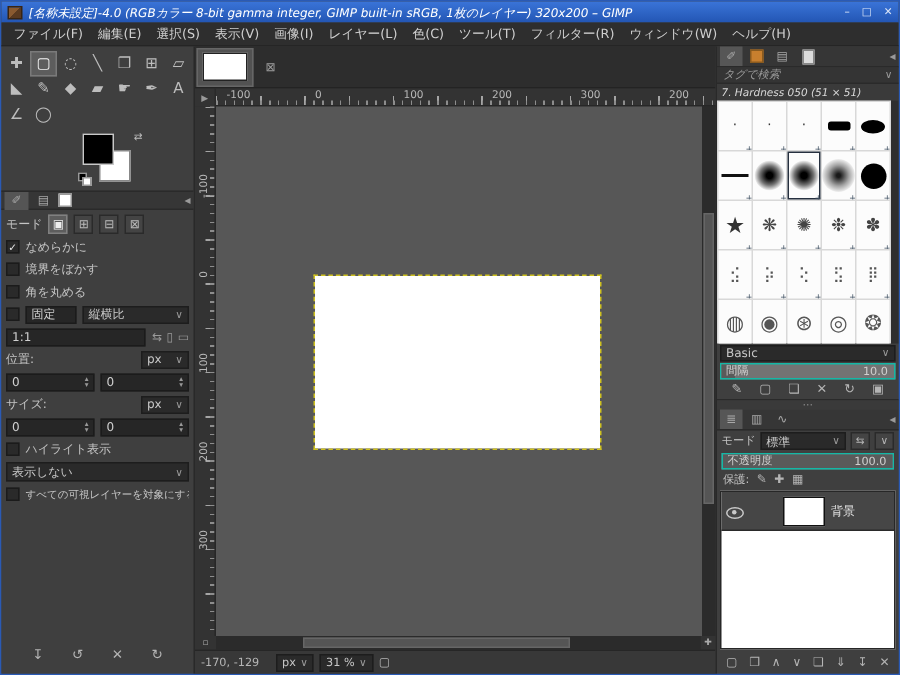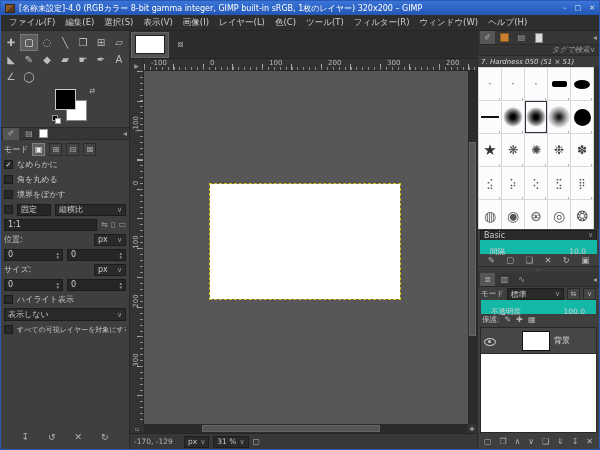--- a/index.html
+++ b/index.html
@@ -4,21 +4,21 @@
 <style>
   * { margin:0; padding:0; box-sizing:border-box; }
   html,body { width:600px; height:450px; background:#222; }
   body { font-family:"DejaVu Sans","Liberation Sans",sans-serif; font-size:9px; color:#c8c8c8;
          -webkit-font-smoothing:antialiased; overflow:hidden; }
   #app { position:relative; width:600px; height:450px; background:#3f3f3f; border:1px solid #2a5ab5; display:flex; flex-direction:column; }
 
   
   .titlebar { height:14px; background:linear-gradient(#3a74d8,#2356b4); display:flex; align-items:center; padding:0 4px; color:#fff; flex:none; }
   .gimp-ico { width:10px; height:9px; background:linear-gradient(135deg,#8a5a30 0 50%,#5a3a20 50%); border:1px solid #3a2512; margin-right:4px; flex:none; }
-  .title-text { font-size:8px; white-space:nowrap; overflow:hidden; text-overflow:ellipsis; flex:1; }
+  .title-text { font-size:8px; white-space:nowrap; overflow:hidden; text-overflow:ellipsis; flex:1;font-style:italic; }
   .winbtns { display:flex; gap:8px; font-size:7px; color:#dce6f8; margin-left:6px; }
   .winbtns span { cursor:default; }
 
   
   .menubar { height:16px; background:#2e2e2e; border-bottom:1px solid #252525; display:flex; align-items:center; padding:0 3px; flex:none; }
   .menu-item { padding:1px 5px; color:#cfcfcf; font-size:8.5px; white-space:nowrap; }
 
   
   .main { flex:1; display:flex; min-height:0; }
 
@@ -90,37 +90,37 @@
   .sb-msg { color:#cfcfcf; font-size:8px; white-space:nowrap; overflow:hidden; text-overflow:ellipsis; }
 
   
   .right-dock { width:122px; flex:none; background:#3f3f3f; border-left:1px solid #292929; display:flex; flex-direction:column; }
   .rd-tabs { height:14px; flex:none; display:flex; align-items:center; gap:2px; padding:0 2px; background:#363636; border-bottom:1px solid #2a2a2a; }
   .rd-tab { width:15px; height:13px; display:flex; align-items:center; justify-content:center; font-size:8px; color:#a8a8a8; }
   .rd-tab.active { background:#565656; }
   .pattern-ico { width:9px; height:9px; background:#c87f2e; border:1px solid #8a5a1e; }
   .page-ico { width:8px; height:10px; background:#ddd; border:1px solid #888; }
   .filter-row { height:11px; flex:none; display:flex; align-items:center; background:#343434; padding:0 4px; border-bottom:1px solid #2a2a2a; }
-  .filter-text { font-size:7.5px; font-style:italic; color:#9a9a9a; flex:1;text-align:right; }
+  .filter-text { font-size:7.5px; font-style:italic; color:#9a9a9a; flex:1; }
   .bname { height:11px; flex:none; display:flex; align-items:center; padding:0 3px; font-size:7px; font-style:italic; color:#d8d8d8; background:#3a3a3a; }
   .bgrid-wrap { flex:none; height:162px; display:flex; }
   .bgrid { flex:1; background:#d8d8d8; display:grid; grid-template-columns:repeat(5,1fr); grid-auto-rows:32px; gap:1px; padding:1px; overflow:hidden; }
   .bcell { background:#fcfcfc; position:relative; display:flex; align-items:center; justify-content:center; color:#333; overflow:hidden; }
   .bcell::after { content:"+"; position:absolute; right:-1px; bottom:-3px; font-size:6px; color:#456; }
   .bcell.sel { outline:1px solid #26303f; outline-offset:-1px; }
   .g-line i { display:block; width:18px; height:2px; background:#111; }
   .g-bar i { display:block; width:15px; height:6px; background:#000; border-radius:2px; }
   .g-ellipse i { display:block; width:16px; height:9px; background:#000; border-radius:50%; }
   .g-circle i { display:block; width:17px; height:17px; background:#000; border-radius:50%; }
   .g-soft i { display:block; width:20px; height:20px; border-radius:50%; background:radial-gradient(circle,#000 15%,rgba(0,0,0,.55) 45%,rgba(0,0,0,0) 72%); }
   .g-soft2 i { display:block; width:22px; height:22px; border-radius:50%; background:radial-gradient(circle,rgba(0,0,0,.9) 8%,rgba(0,0,0,.35) 45%,rgba(0,0,0,0) 75%); }
   .fs15 { font-size:15px; } .fs12 { font-size:12px; color:#444; } .fs10 { font-size:10px; color:#555; } .fs14 { font-size:14px; color:#555; }
   .bscroll { width:5px; flex:none; background:#2e2e2e; }
   .tagrow { height:12px; flex:none; display:flex; align-items:center; padding:1px 2px; }
-  .slider { position:relative; height:11px; background:#15803d; border:7px solid #14b8a6; flex:1; display:flex; align-items:flex-start; }
+  .slider { position:relative; height:11px; background:#737373; border:1px solid #14b8a6; flex:1; display:flex; align-items:flex-end; }
   .slider .fill { position:absolute; left:0; top:0; bottom:0; background:#5a5a5a; }
   .slider .s-label { position:relative; margin-left:3px; font-size:7.5px; color:#d0d0d0; }
   .slider .s-value { position:relative; margin-left:auto; margin-right:4px; font-size:7.5px; color:#d0d0d0; }
   .bbtns { height:14px; flex:none; display:flex; align-items:center; justify-content:space-around; color:#b5b5b5; font-size:8.5px; padding:0 4px; border-bottom:1px solid #2a2a2a; }
   .splitter { height:6px; flex:none; display:flex; align-items:center; justify-content:center; color:#8a8a8a; font-size:7px; background:#3a3a3a; }
   .lmode-row { height:14px; flex:none; display:flex; align-items:center; gap:3px; padding:0 3px; }
   .l-label { font-size:7.5px; color:#c4c4c4; white-space:nowrap; }
   .sq-btn { width:13px; height:12px; background:#444; border:1px solid #2a2a2a; display:flex; align-items:center; justify-content:center; font-size:7px; color:#b5b5b5; }
   .oprow { height:12px; flex:none; display:flex; padding:0 3px; align-items:center; }
   .lockrow { height:13px; flex:none; display:flex; align-items:center; gap:5px; padding:0 4px; color:#b5b5b5; }
@@ -209,25 +209,25 @@
           <span class="mode-btn">⊟</span>
           <span class="mode-btn">⊠</span>
         </div>
 
         <div class="opt-row">
           <span class="cb">✓</span>
           <span class="opt-label">なめらかに</span>
         </div>
         <div class="opt-row">
           <span class="cb"></span>
+          <span class="opt-label">境界をぼかす</span>
+        </div>
+        <div class="opt-row">
+          <span class="cb"></span>
           <span class="opt-label">角を丸める</span>
-        </div>
-        <div class="opt-row">
-          <span class="cb"></span>
-          <span class="opt-label">境界をぼかす</span>
         </div>
 
         <div class="opt-row">
           <span class="cb"></span>
           <span class="field" style="width:34px">固定</span>
           <span class="dd" style="flex:1">
             <span>縦横比</span>
             <span class="chev">∨</span>
           </span>
         </div>

